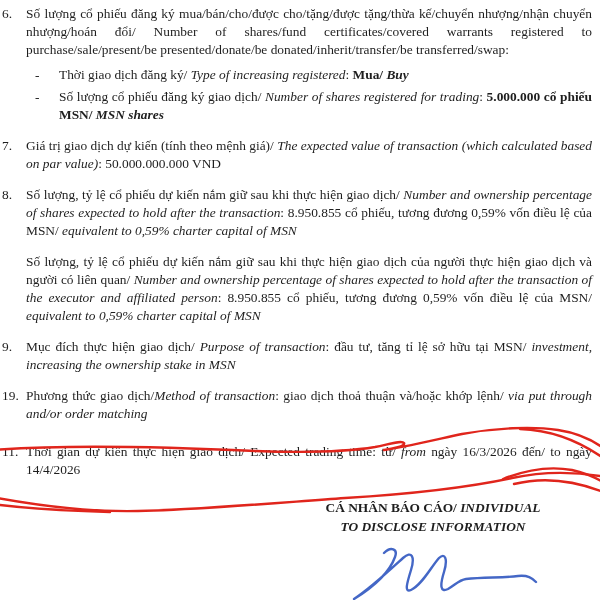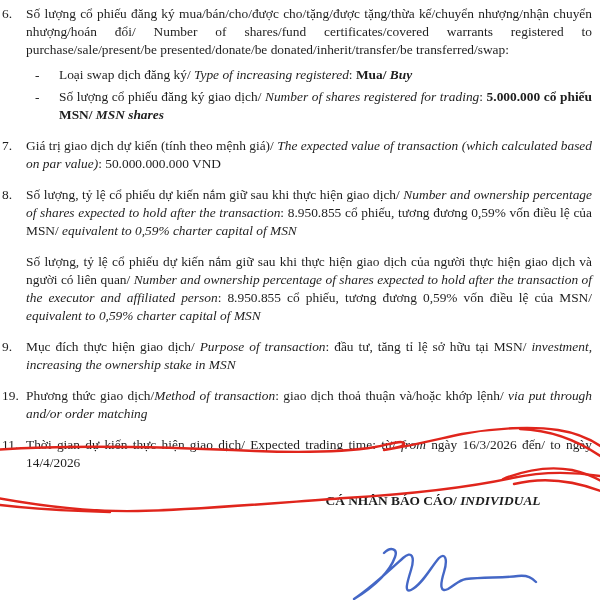--- a/index.html
+++ b/index.html
@@ -13,42 +13,42 @@
   }
   .page { position:relative; width:600px; height:600px; padding:5px 8px 0 2px; overflow:hidden; }
   .item { position:relative; padding-left:24px; margin-top:13px; }
   .item-first { margin-top:0; }
   .num { position:absolute; left:0; top:0; }
   .para { text-align:justify; }
   .para-follow { margin-top:13px; }
   .bullets { margin-top:7px; }
   .bullet { position:relative; padding-left:33px; margin-top:4px; }
   .dash { position:absolute; left:9px; top:0; }
-  .item-11 { margin-top:13px; }
+  .item-11 { margin-top:20px; }
   .sig-block {
     margin-top:20px; margin-left:300px; width:262px;
     text-align:center; font-weight:700; line-height:18.5px;
   }
   .overlay {
     position:absolute; left:0; top:0; width:600px; height:600px;
     pointer-events:none;
   }
 </style>
 </head>
 <body>
 
 <div class="page">
 
   <div class="item item-first">
     <span class="num">6.</span>
     <p class="para"><span>Số lượng cổ phiếu đăng ký mua/bán/cho/được cho/tặng/được tặng/thừa kế/chuyển nhượng/nhận chuyển nhượng/hoán đổi/ </span><span style="">Number of shares/fund certificates/covered warrants registered to purchase/sale/present/be presented/donate/be donated/inherit/transfer/be transferred/swap:</span></p>
     <div class="bullets">
       <div class="bullet">
         <span class="dash">-</span>
-        <p class="para"><span>Loại swap dịch đăng ký/ </span><span style="font-style: italic;">Type of increasing registered</span><span>: </span><span style="font-weight: 700;">Mua/ </span><span style="font-weight: 700; font-style: italic;">Buy</span></p>
+        <p class="para"><span>Thời giao dịch đăng ký/ </span><span style="font-style: italic;">Type of increasing registered</span><span>: </span><span style="font-weight: 700;">Mua/ </span><span style="font-weight: 700; font-style: italic;">Buy</span></p>
       </div>
       <div class="bullet">
         <span class="dash">-</span>
         <p class="para"><span>Số lượng cổ phiếu đăng ký giao dịch/ </span><span style="font-style: italic;">Number of shares registered for trading</span><span>: </span><span style="font-weight: 700;">5.000.000 cổ phiếu MSN/ </span><span style="font-weight: 700; font-style: italic;">MSN shares</span></p>
       </div>
     </div>
   </div>
 
   <div class="item">
     <span class="num">7.</span>
@@ -71,20 +71,21 @@
     <p class="para"><span>Phương thức giao dịch/</span><span style="font-style: italic;">Method of transaction</span><span>: giao dịch thoả thuận và/hoặc khớp lệnh/ </span><span style="font-style: italic;">via put through and/or order matching</span></p>
   </div>
 
   <div class="item item-11">
     <span class="num">11.</span>
     <p class="para"><span>Thời gian dự kiến thực hiện giao dịch/ </span><span style="">Expected trading time</span><span>: từ/ </span><span style="font-style: italic;">from</span><span> ngày 16/3/2026 đến/ </span><span style="">to</span><span> ngày 14/4/2026</span></p>
   </div>
 
   <div class="sig-block">
     <div><span style="font-weight: 700;">CÁ NHÂN BÁO CÁO/ </span><span style="font-weight: 700; font-style: italic;">INDIVIDUAL</span></div>
+    <div><span style="font-weight: 700; font-style: italic;">TO DISCLOSE INFORMATION</span></div>
   </div>
 
   <svg class="overlay" viewBox="0 0 600 600" xmlns="http://www.w3.org/2000/svg">
     <g fill="none" stroke-width="2.4" stroke-linecap="round" stroke-linejoin="round" stroke="#e0251c">
       <path d="M -8 450 C 70 444 170 447 255 451 C 310 453 345 452 375 447 C 390 444 402 440 404 443 C 406 446 392 449 384 450 C 396 449 430 441 462 434 C 495 428 532 426 558 430 C 578 433 593 440 606 450"></path>
       <path d="M 520 429 C 552 430 580 441 606 460"></path>
       <path d="M 503 479 C 528 469 550 466 572 470 C 585 473 597 478 606 484"></path>
       <path d="M 514 484 C 542 477 574 480 606 493"></path>
       <path d="M 606 477 C 578 472 544 471 512 478 C 470 487 410 494 345 498 C 275 503 195 510 138 511 C 92 512 40 506 -8 497"></path>
       <path d="M -8 504 C 30 509 70 511 110 512"></path>

